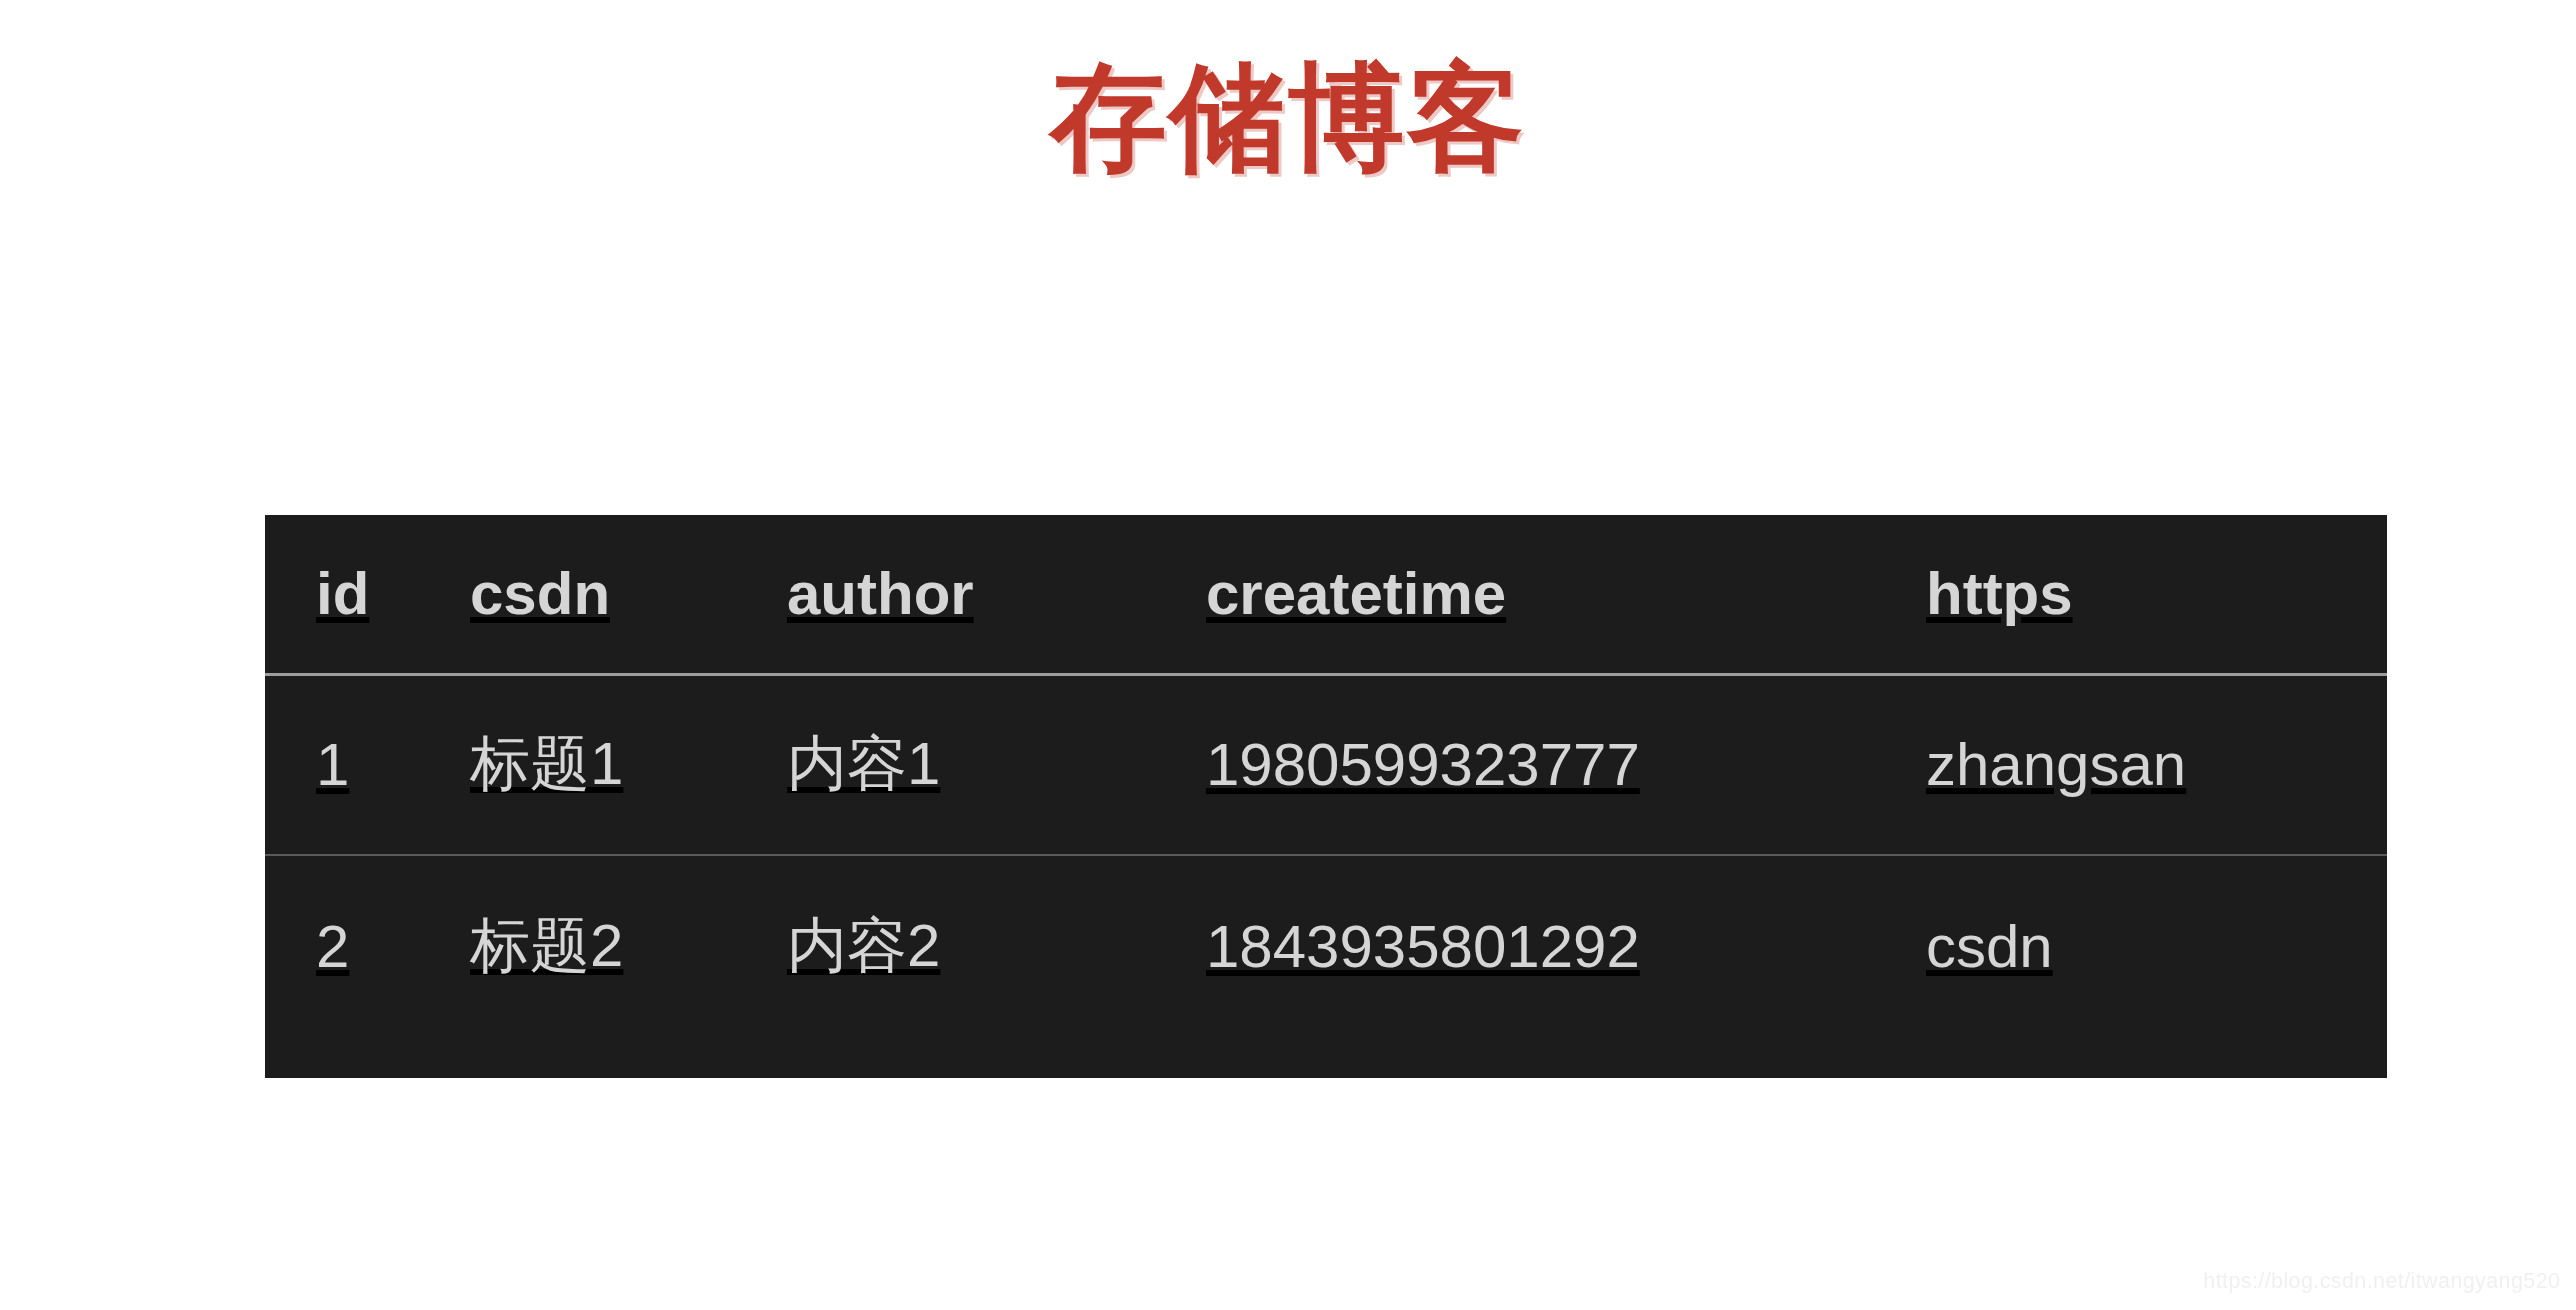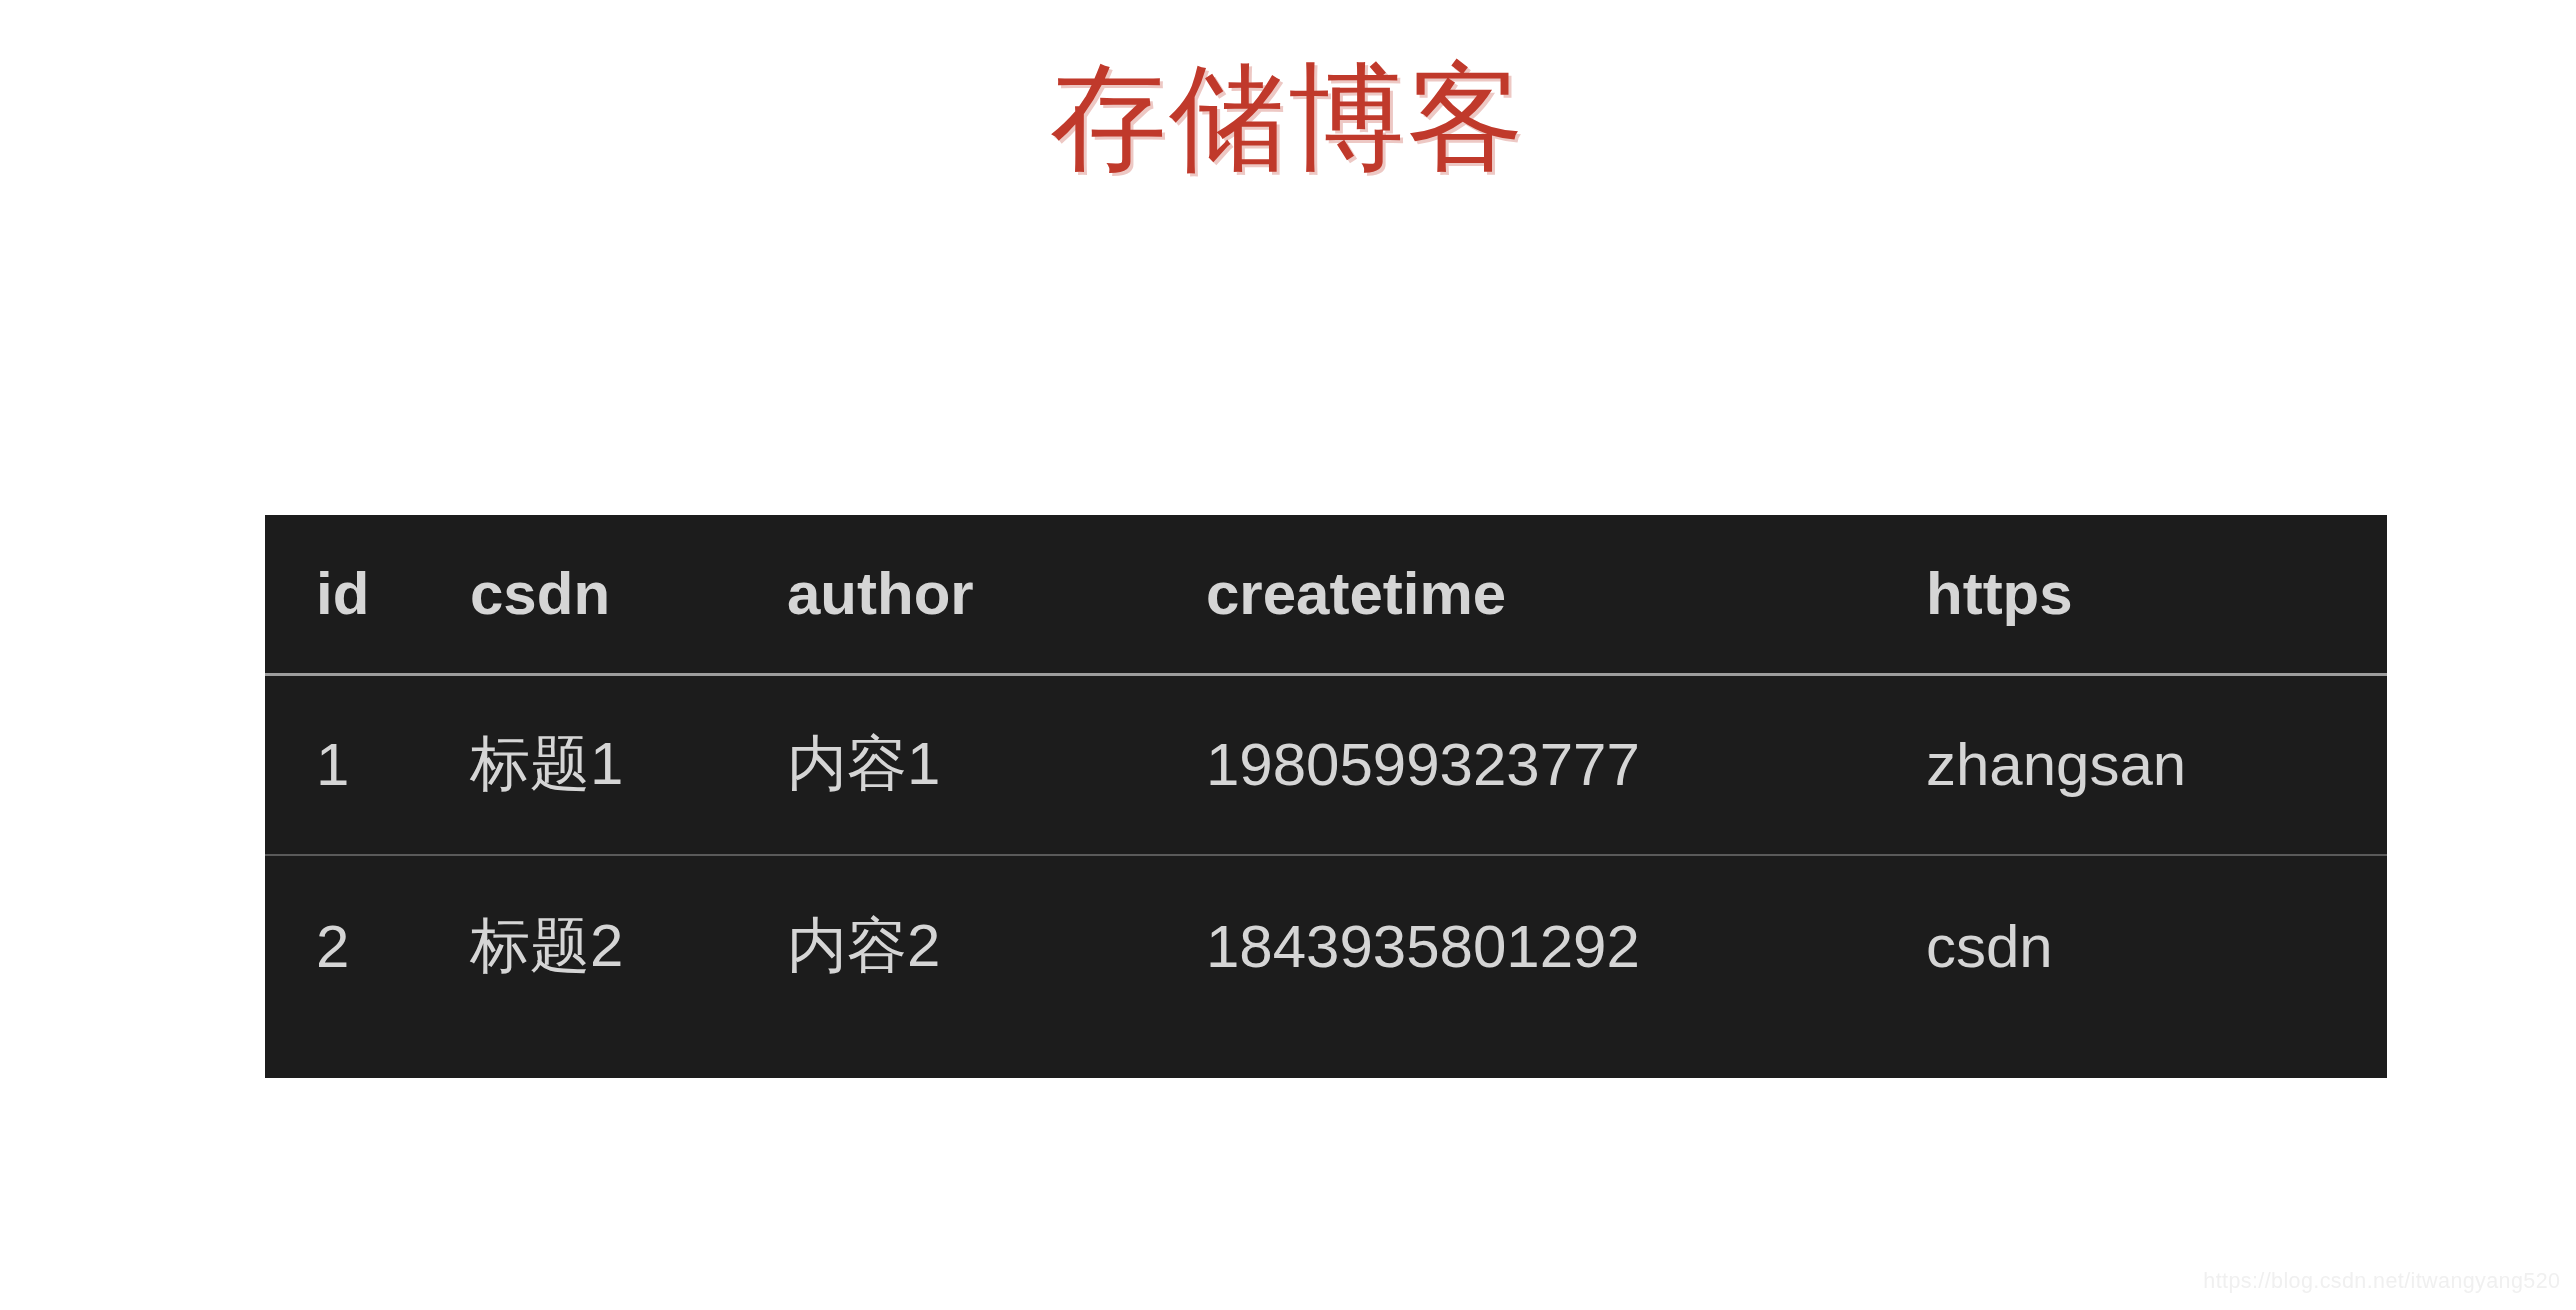--- a/index.html
+++ b/index.html
@@ -22,37 +22,38 @@
 
   
   .page-title {
     position: absolute;
     top: 45px;
     left: 0;
     width: 2576px;
     text-align: center;
     font-size: 117px;
     line-height: 1.0;
-    font-weight: 400;
+    font-weight: 700;
     color: #c0392b;
     letter-spacing: 2px;
     text-shadow: 2.9px 2.9px 0 rgba(192,57,43,0.28);
     white-space: nowrap;
     margin-top: 14px;
   }
 
   
   .table-panel {
     position: absolute;
     left: 265px;
     top: 515px;
     width: 2122px;
     height: 563px;
     background: #1c1c1c;
     box-sizing: border-box;
+    text-decoration: underline;
   }
 
   .blog-table {
     width: 100%;
     border-collapse: collapse;
     table-layout: fixed;
   }
 
   .blog-table col.c-id        { width: 154px; }
   .blog-table col.c-title     { width: 317px; }

